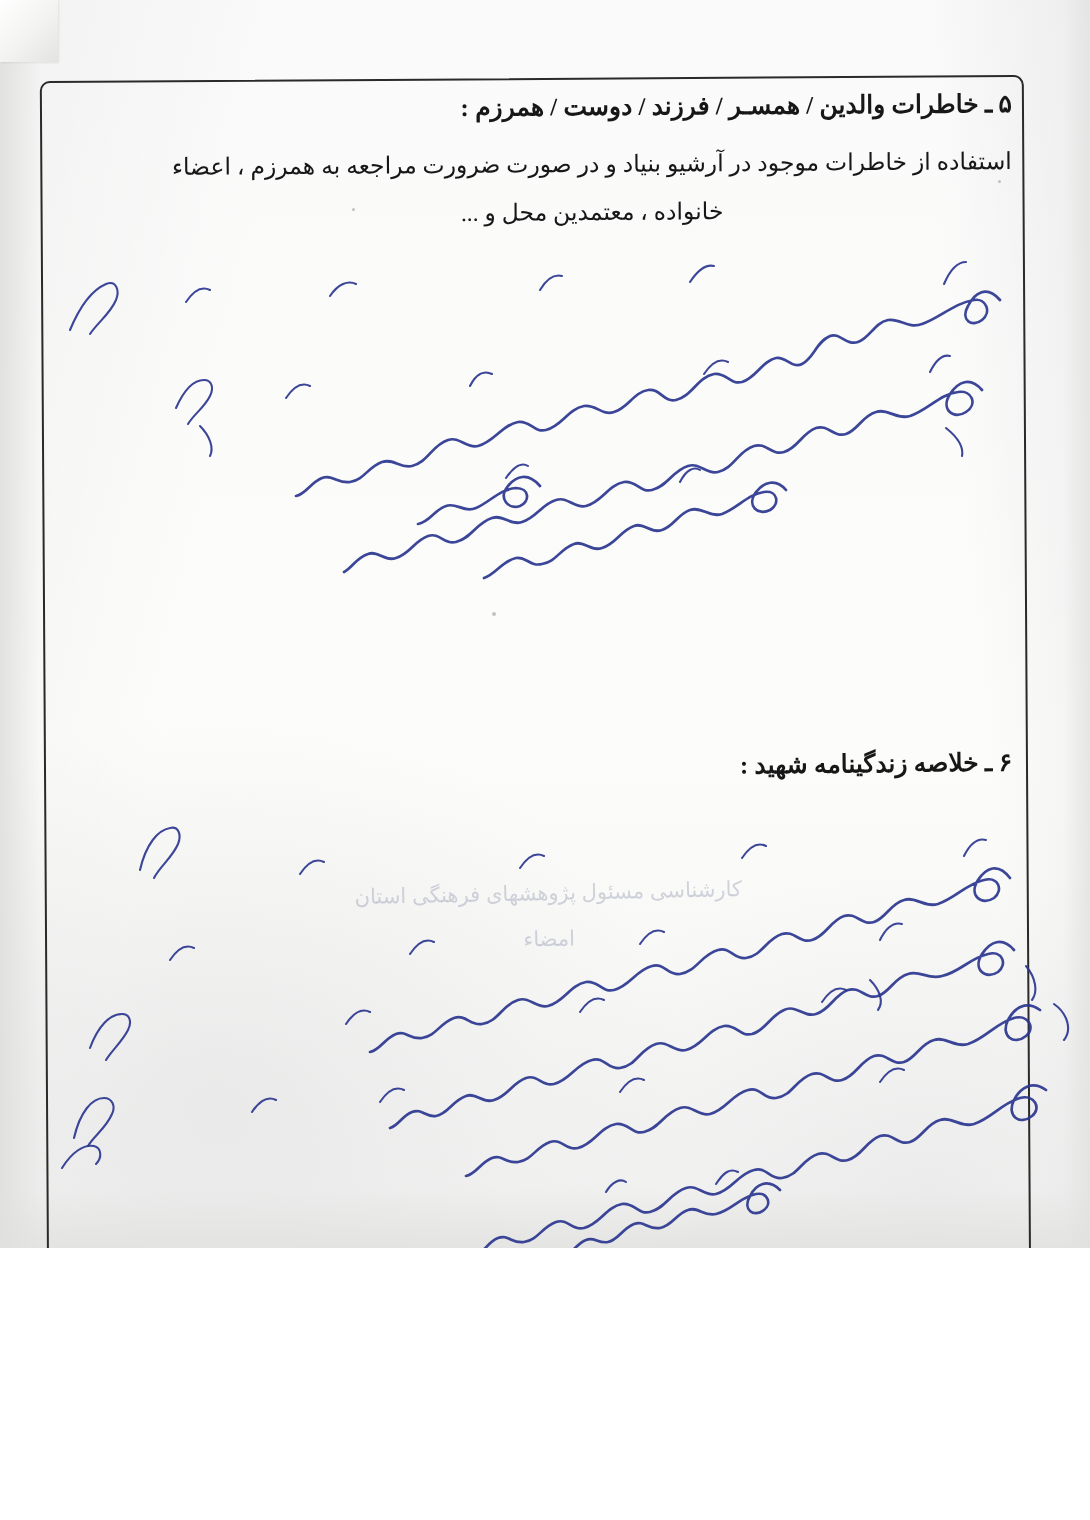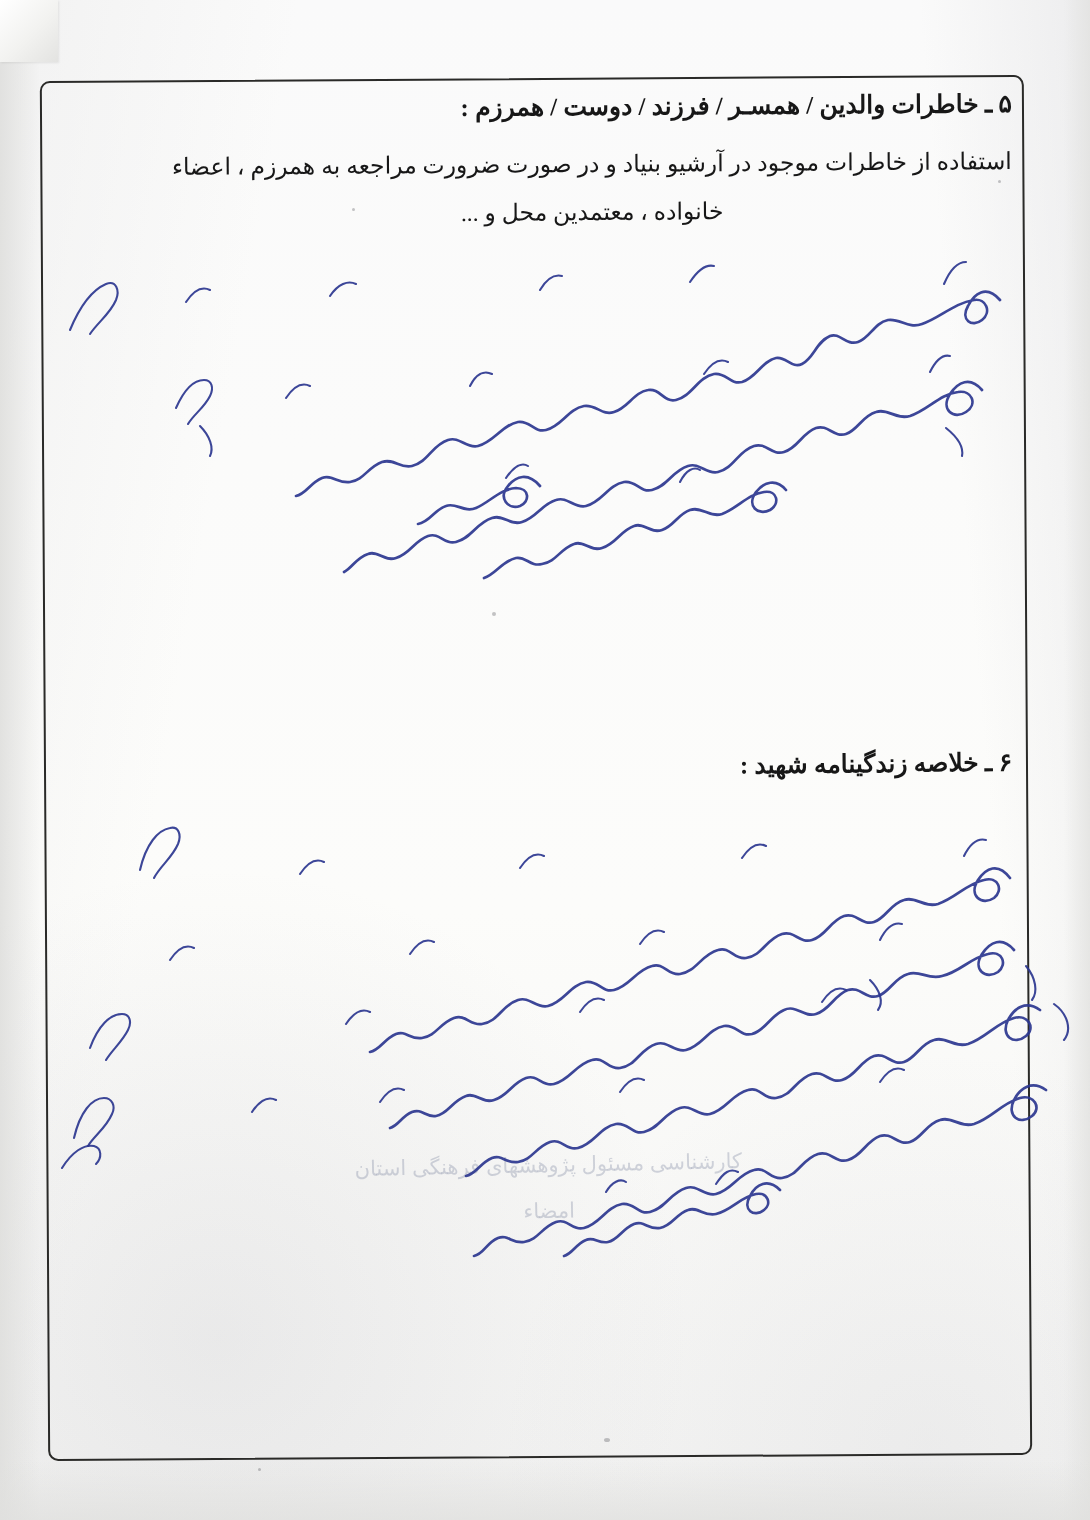--- a/index.html
+++ b/index.html
@@ -7,21 +7,21 @@
     margin: 0;
     padding: 0;
     background: #ffffff;
   }
   body {
     font-family: "Liberation Serif", "DejaVu Serif", serif;
   }
   #page {
     position: relative;
     width: 1090px;
-    height: 1520px;
+    height: 1248px;
     overflow: hidden;
     background: #e5e5e5;
   }
 
   
   .paper-shade {
     position: absolute;
     inset: 0;
     background:
       radial-gradient(ellipse 70% 50% at 20% 88%, rgba(150,150,160,0.13), rgba(255,255,255,0) 62%),

